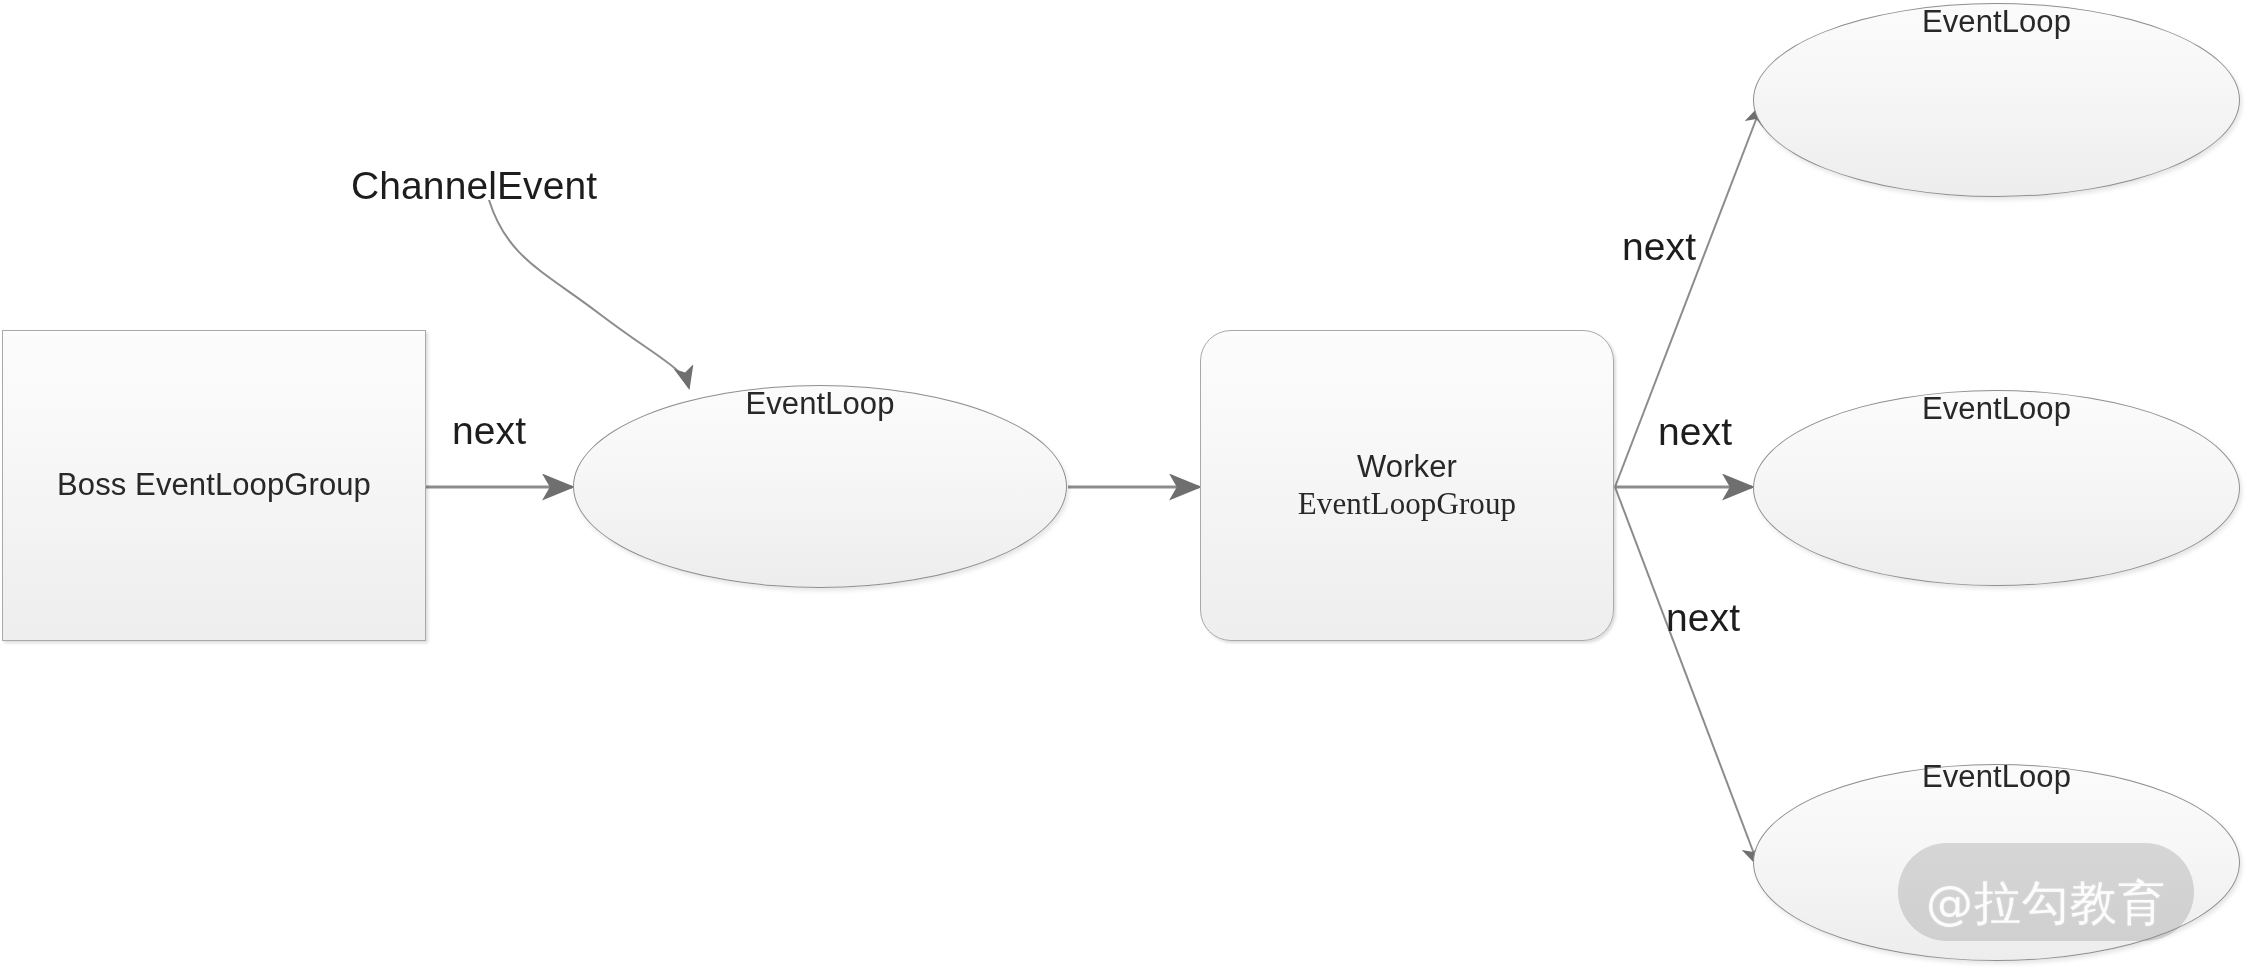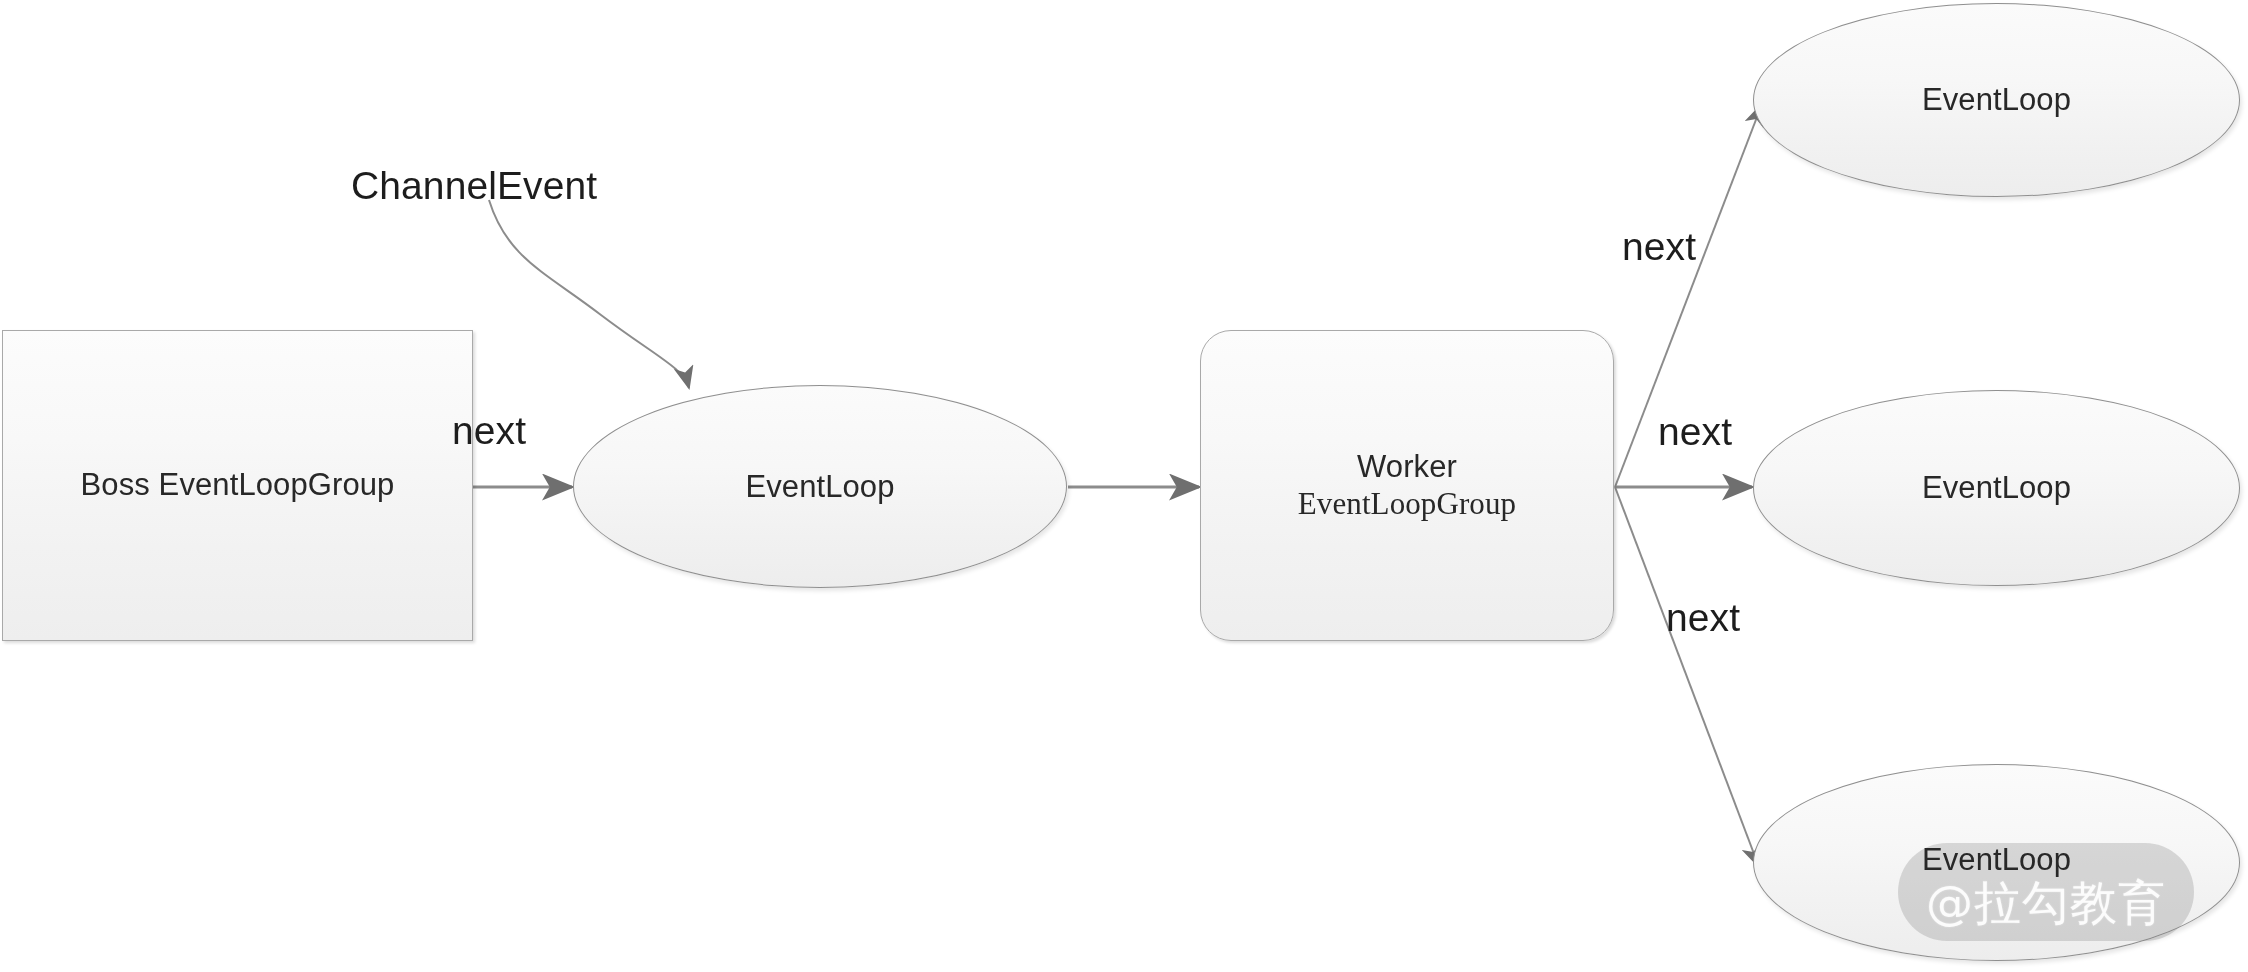--- a/index.html
+++ b/index.html
@@ -34,21 +34,20 @@
     letter-spacing: 0.1px;
   }
   .node-ellipse {
     position: absolute;
     box-sizing: border-box;
     border: 1px solid #8f8f8f;
     border-radius: 50%;
     background: linear-gradient(180deg, #fbfbfb 0%, #f7f7f7 40%, #f1f1f1 75%, #ededed 100%);
     box-shadow: 2px 3px 4px rgba(0,0,0,0.10);
     display: flex;
-    align-items: center;
     justify-content: center;
     text-align: center;
     color: #282828;
     font-size: 31px;
     letter-spacing: 0.1px;
   }
   
   .edge-label {
     position: absolute;
     color: #1d1d1d;
@@ -108,21 +107,21 @@
 
     <line x1="1068" y1="487" x2="1199" y2="487" stroke="#8c8c8c" stroke-width="3" marker-end="url(#arrowhead)"></line>
 
     <line x1="1615" y1="487" x2="1762" y2="104" stroke="#8c8c8c" stroke-width="2" marker-end="url(#arrowhead-thin)"></line>
 
     <line x1="1615" y1="487" x2="1752" y2="487" stroke="#8c8c8c" stroke-width="3" marker-end="url(#arrowhead)"></line>
 
     <line x1="1615" y1="487" x2="1759" y2="867" stroke="#8c8c8c" stroke-width="2" marker-end="url(#arrowhead-thin)"></line>
   </svg>
 
-  <div class="node-box" style="left:2px; top:330px; width:471px; height:311px;">
+  <div class="node-box" style="left:2px; top:330px; width:424px; height:311px;">
     <span>Boss EventLoopGroup</span>
   </div>
 
   <div class="node-ellipse" style="left:573px; top:385px; width:494px; height:203px;">
     <span>EventLoop</span>
   </div>
 
   <div class="node-box" style="left:1200px; top:330px; width:414px; height:311px;border-radius:31px;">
     <span style="display:block;">
       <span style="display:block;">Worker</span>

